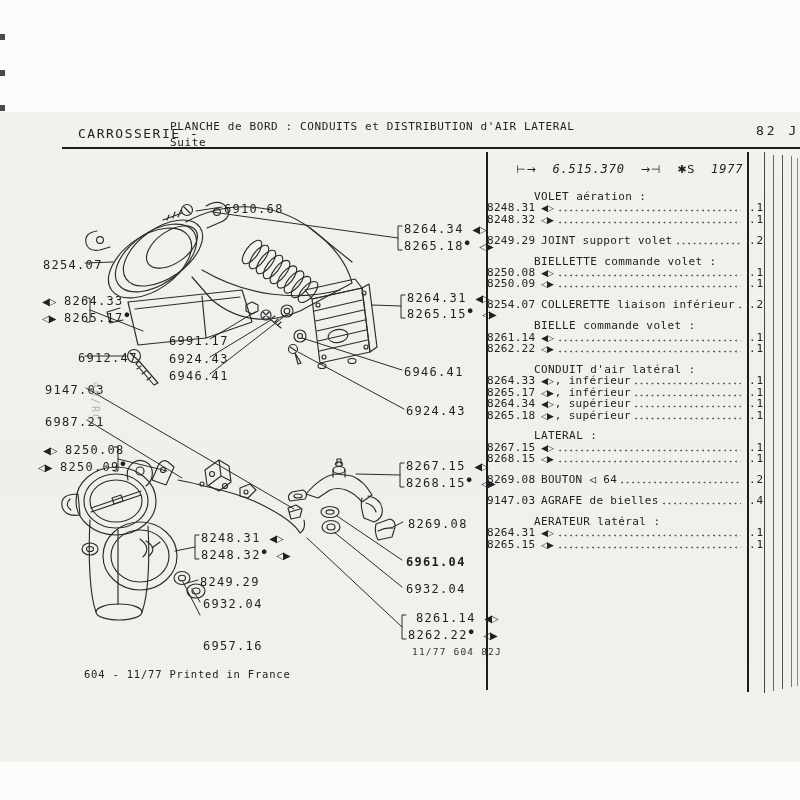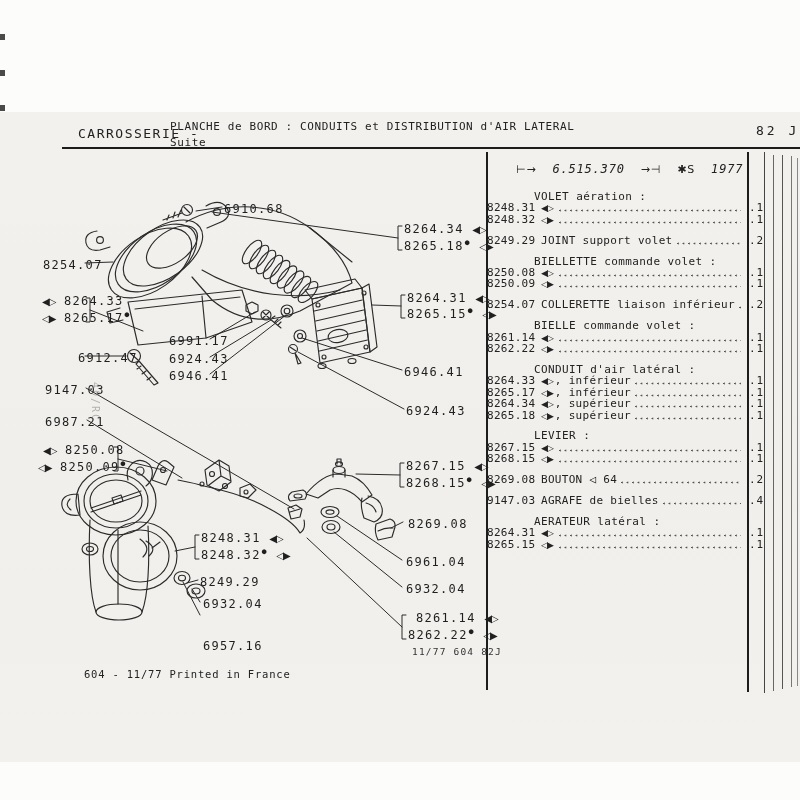--- a/index.html
+++ b/index.html
@@ -144,21 +144,21 @@
       <span class="dots"></span>
     </div>
     <span class="qty" style="top: 397.1px;">.1</span>
     <div class="prow" style="top: 408.5px;">
       <span class="pref">8265.18</span>
       <span class="parr">◁▶</span>
       <span class="pdesc">, supérieur</span>
       <span class="dots"></span>
     </div>
     <span class="qty" style="top: 408.5px;">.1</span>
-    <div class="sectitle" style="top: 429.4px;">LEVIER :</div>
+    <div class="sectitle" style="top: 429.4px;">LATERAL :</div>
     <div class="prow" style="top: 440.8px;">
       <span class="pref">8267.15</span>
       <span class="parr">◀▷</span>
       <span class="dots"></span>
     </div>
     <span class="qty" style="top: 440.8px;">.1</span>
     <div class="prow" style="top: 452.2px;">
       <span class="pref">8268.15</span>
       <span class="parr">◁▶</span>
       <span class="dots"></span>
@@ -352,21 +352,21 @@
     <div class="dlabel" style="left: 404px; top: 365px;"><span>6946.41</span></div>
     <div class="dlabel" style="left: 406px; top: 404px;"><span>6924.43</span></div>
     <div class="dlabel" style="left: 201px; top: 531px; text-align: center;"><span>8248.31</span> <span class="arr">◀▷</span></div>
     <div class="dlabel" style="left: 201px; top: 548px;"><span>8248.32</span><span class="dot">●</span> <span class="arr">◁▶</span></div>
     <div class="dlabel" style="left: 200px; top: 575px;"><span>8249.29</span></div>
     <div class="dlabel" style="left: 203px; top: 597px;"><span>6932.04</span></div>
     <div class="dlabel" style="left: 203px; top: 610px; margin-top: 29px;"><span>6957.16</span></div>
     <div class="dlabel" style="left: 406px; top: 459px;"><span>8267.15</span> <span class="arr">◀▷</span></div>
     <div class="dlabel" style="left: 406px; top: 476px;"><span>8268.15</span><span class="dot">●</span> <span class="arr">◁▶</span></div>
     <div class="dlabel" style="left: 408px; top: 517px;"><span>8269.08</span></div>
-    <div class="dlabel" style="left: 406px; top: 555px;"><span>6961.04</span></div>
+    <div class="dlabel" style="left: 406px; top: 555px; font-weight: bold;"><span>6961.04</span></div>
     <div class="dlabel" style="left: 406px; top: 582px;"><span>6932.04</span></div>
     <div class="dlabel" style="left: 408px; top: 611px; margin-left: 8px;"><span>8261.14</span> <span class="arr">◀▷</span></div>
     <div class="dlabel" style="left: 408px; top: 628px;"><span>8262.22</span><span class="dot">●</span> <span class="arr">◁▶</span></div>
   </div>
 
 <div class="stamp">40/RC</div>
 <div class="plate-ref">11/77 604 82J</div>
 <div class="footer">604 - 11/77 Printed in France</div>
 
 </body></html>

